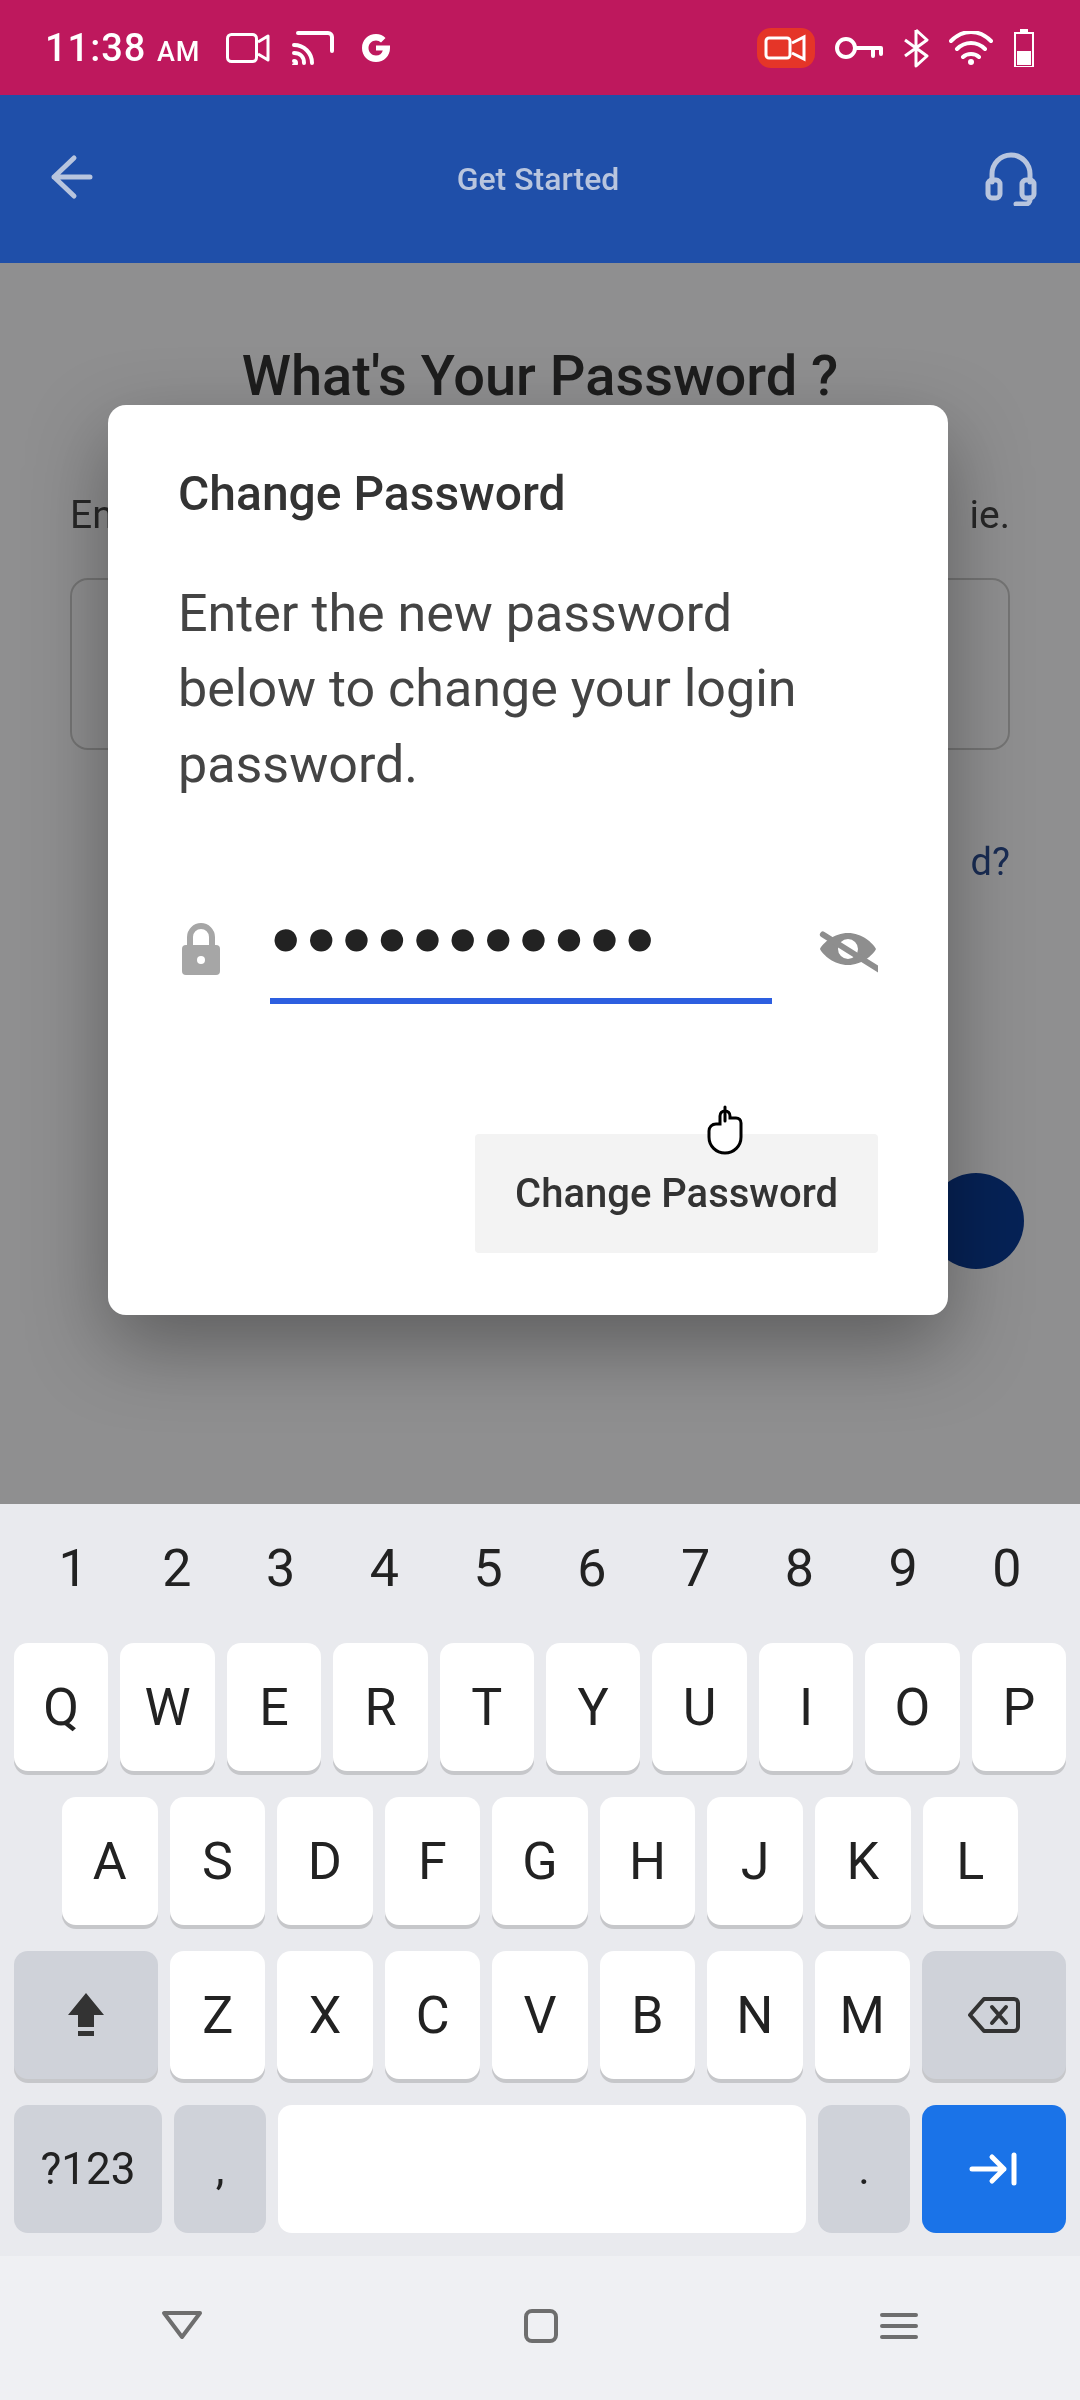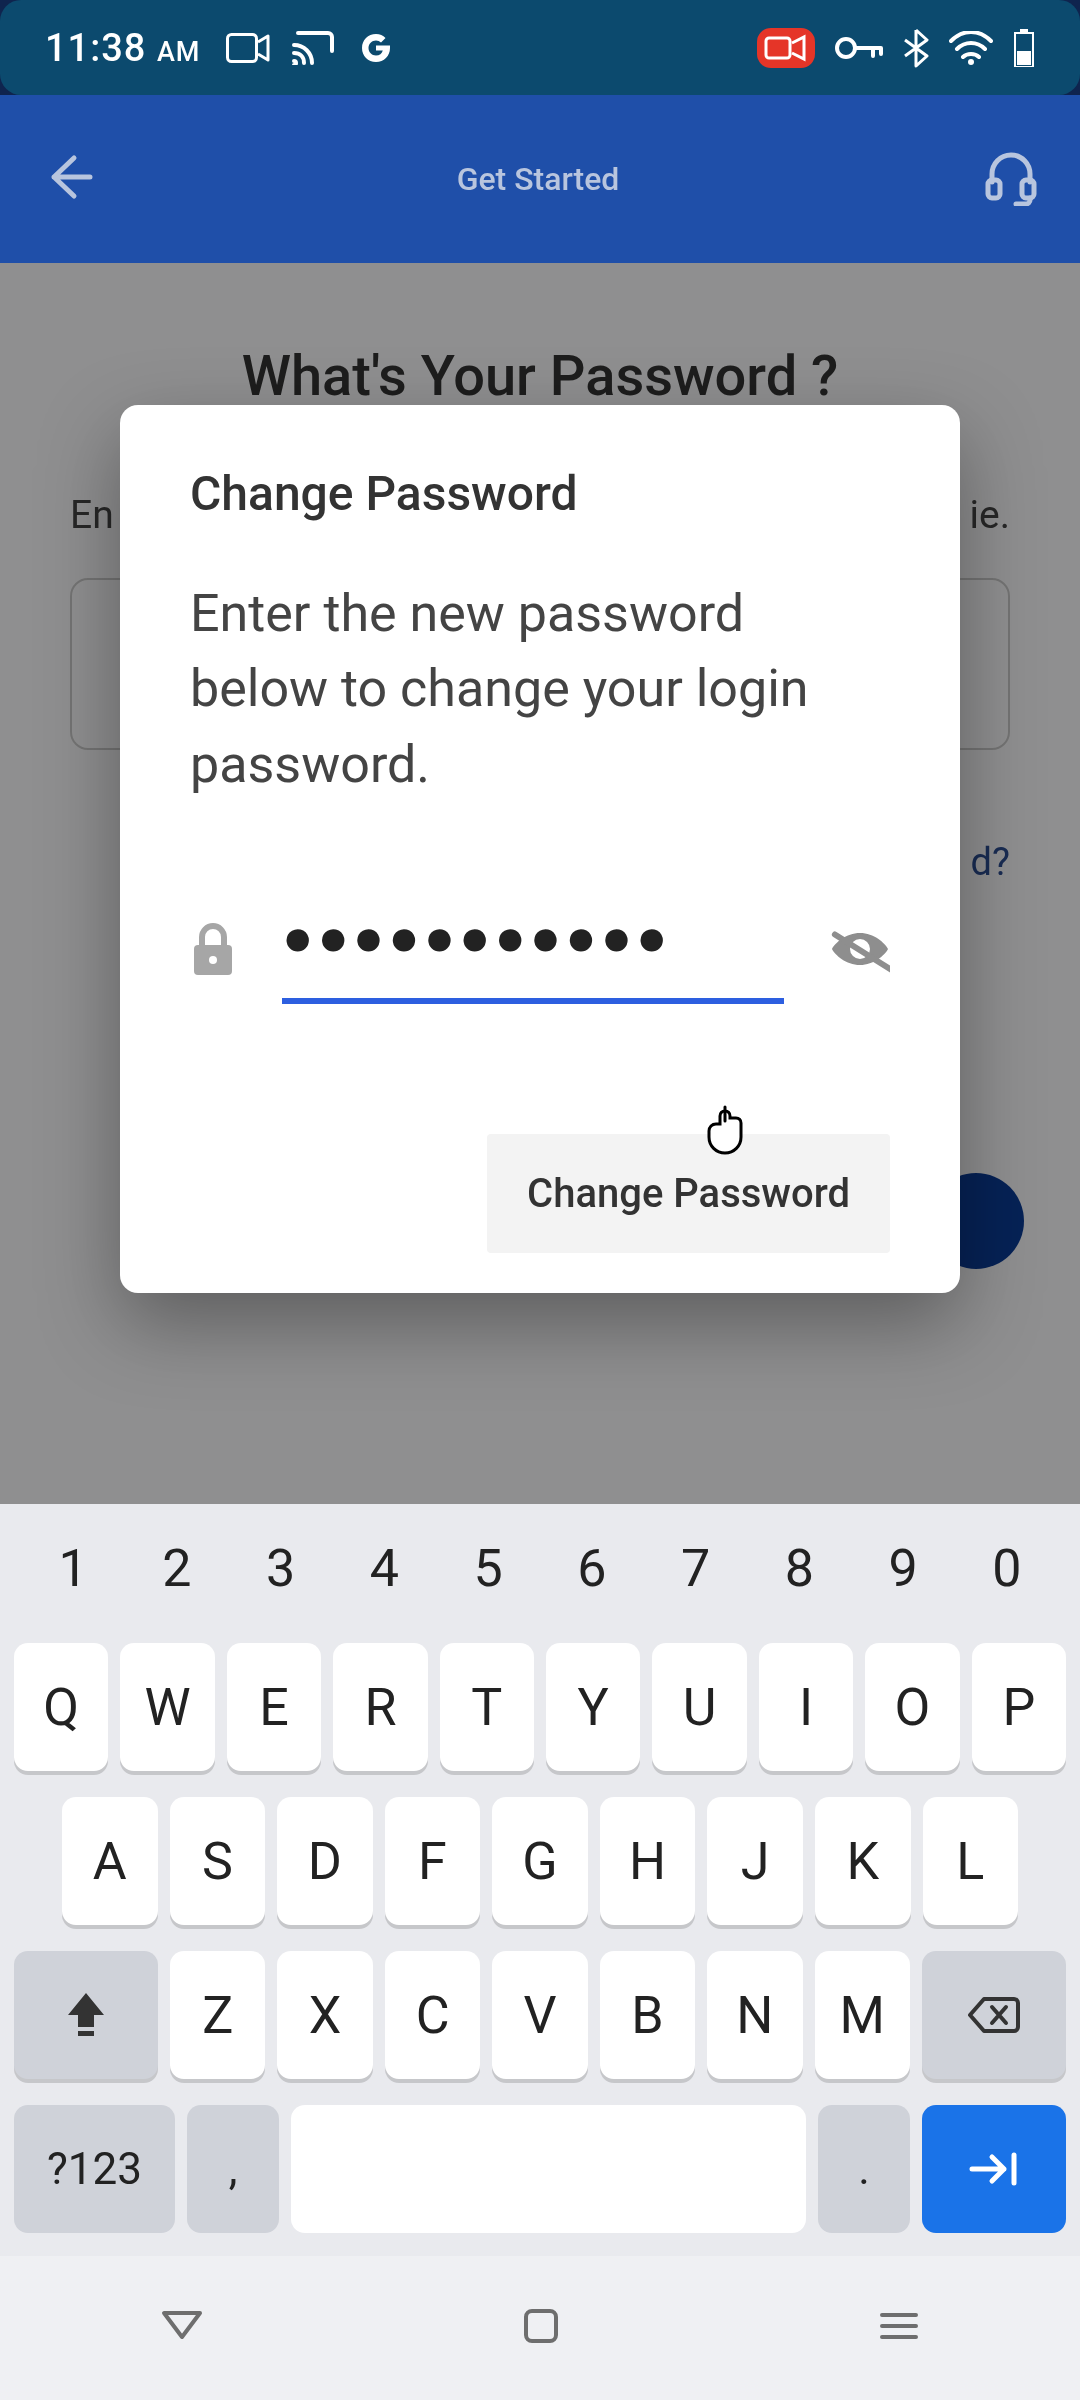--- a/index.html
+++ b/index.html
@@ -1,39 +1,39 @@
 <!DOCTYPE html>
 <html><head>
 <meta charset="utf-8">
 <style>
 * { margin:0; padding:0; box-sizing:border-box; font-family:-apple-system,Roboto,Arial,sans-serif; }
 html,body{ width:1080px; height:2400px; background:#0f244e; overflow:hidden; position:relative; }
 
-.status-bar{ height:95px; background:#0c4a6e; display:flex; align-items:center; justify-content:space-between; padding:0 45px; color:#fff;border-radius:21px; }
+.status-bar{ height:95px; background:#be185d; display:flex; align-items:center; justify-content:space-between; padding:0 45px; color:#fff; }
 .status-left{ display:flex; align-items:center; gap:26px; }
 .status-time{ font-size:38px; font-weight:500; letter-spacing:1px; }
 .status-time .ampm{ font-size:27px; font-weight:500; }
 .status-icons-left{ display:flex; align-items:center; gap:22px; }
 .status-right{ display:flex; align-items:center; gap:20px; }
 
 .app-header{ height:168px; background:#1f4fa9; display:flex; align-items:center; justify-content:space-between; padding:0 40px; }
 .back-btn{ color:#b8c5de; }
 .header-title{ color:#b8c5de; font-size:32px; font-weight:500; flex:1; text-align:center; }
 .support-btn{ color:#b8c5de; }
 
 .background-page{ position:absolute; top:263px; left:0; right:0; bottom:0; background:#f7f7f8; padding:60px 70px; }
 .bg-title{ color:#333; font-size:56px; font-weight:500; text-align:center; margin-top:20px; }
 .bg-sub{ color:#444; font-size:39px; margin-top:83px; }
 .bg-input{ margin-top:40px; width:100%; height:172px; border:2px solid #c9c9c9; border-radius:18px; }
 .bg-forgot{ text-align:right; color:#2c4c8f; font-size:38px; margin-top:90px; }
 .bg-btn{ position:absolute; top:910px; right:56px; width:96px; height:96px; border-radius:50%; background:#0c3c95; }
 
 .overlay{ position:absolute; top:263px; left:0; right:0; bottom:0; background:rgba(0,0,0,.42); }
 
-.dialog{ position:absolute; top:405px; left:120px; width:840px; background:#fff; border-radius:18px; padding:60px 70px 40px 70px; box-shadow:0 30px 80px rgba(0,0,0,.35); }
+.dialog{ position:absolute; top:405px; left:108px; width:840px; background:#fff; border-radius:18px; padding:60px 70px 62px 70px; box-shadow:0 30px 80px rgba(0,0,0,.35); }
 .dialog-title{ color:#333; font-size:48px; font-weight:500; }
 .dialog-body{ color:#444; font-size:52px; line-height:1.45; margin-top:54px; }
 .pw-row{ display:flex; align-items:center; gap:46px; margin-top:95px; }
 .lock-ic{ color:#a6a6a6; }
 .pw-field{ flex:1; border:none; border-bottom:6px solid #2d5fe0; padding:10px 0 30px 0; font-size:52px; letter-spacing:4px; color:#222; outline:none; min-width:0; }
 .eye-ic{ color:#8e8e8e; }
 .action-row{ display:flex; justify-content:flex-end; margin-top:130px; }
 .change-btn{ background:#f3f3f3; border:none; color:#333; font-size:40px; font-weight:500; padding:36px 40px; border-radius:4px; }
 .cursor{ position:absolute; top:1105px; left:702px; pointer-events:none; }
 
@@ -41,21 +41,21 @@
 .num-row{ display:flex; justify-content:space-between; padding:30px 20px 18px 20px; }
 .num-key{ width:78px; text-align:center; font-size:52px; color:#222; }
 .key-row{ display:flex; gap:12px; margin-top:26px; }
 .key-row.r2{ padding:0 48px; }
 .key{ flex:1; height:128px; background:#fff; border-radius:14px; box-shadow:0 4px 0 rgba(0,0,0,.15); display:flex; align-items:center; justify-content:center; font-size:52px; color:#222; }
 .key.grey{ background:#cfd2d9; }
 .key.shift{ flex:0 0 144px; }
 .key.bksp{ flex:0 0 144px; }
 .bottom-row{ display:flex; gap:12px; margin-top:26px; }
 .bkey{ height:128px; background:#cfd2d9; border-radius:14px; display:flex; align-items:center; justify-content:center; font-size:44px; color:#222; }
-.bkey.sym{ width:161px; }
+.bkey.sym{ width:148px; }
 .bkey.comma{ width:92px; }
 .bkey.space{ flex:1; background:#fff; }
 .bkey.dot{ width:92px; }
 .bkey.enter{ width:144px; background:#1a73e8; color:#fff; }
 
 .nav-bar{ position:absolute; bottom:0; left:0; right:0; height:144px; background:#eff0f3; display:flex; align-items:center; justify-content:space-around; }
 .nav-ic{ color:#6e6e6e; }
 </style>
 </head>
 <body>

